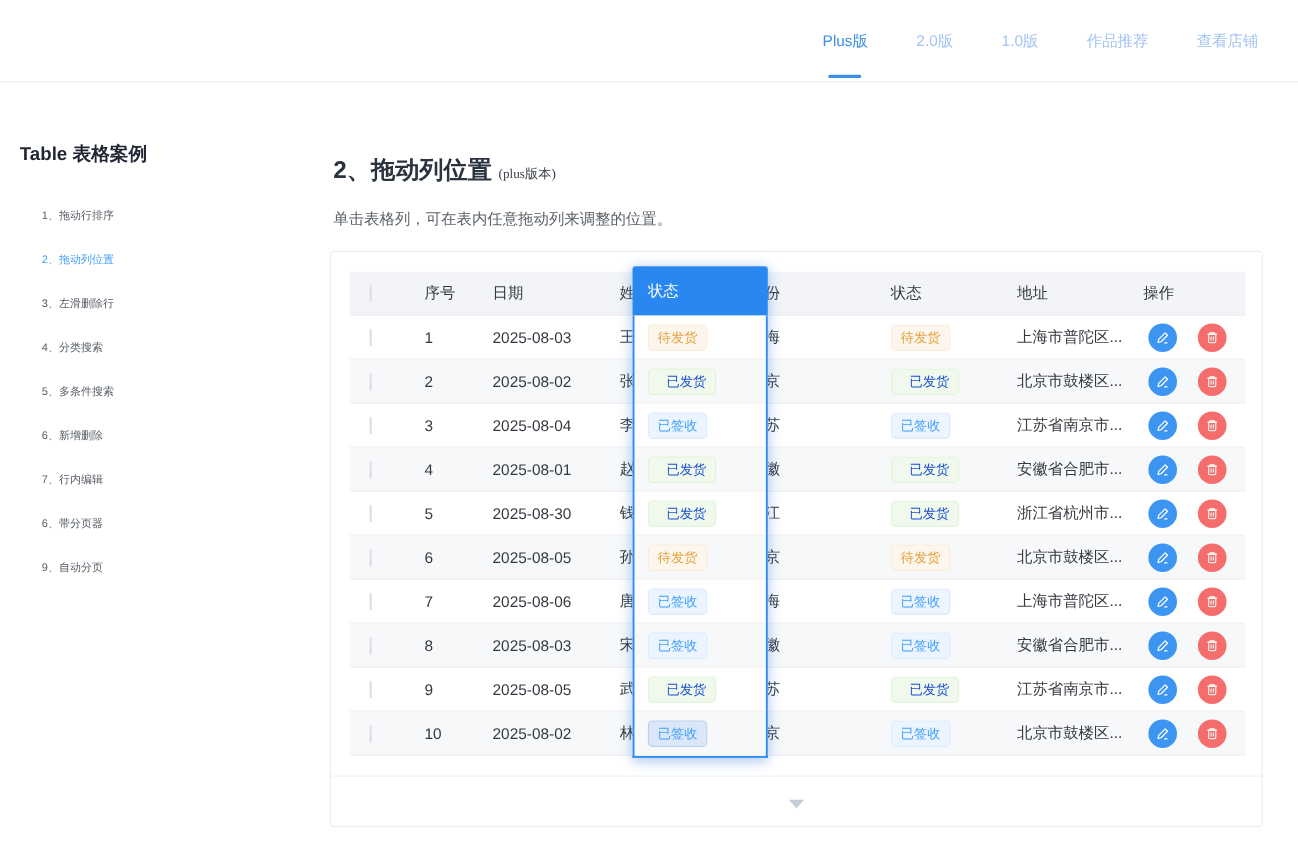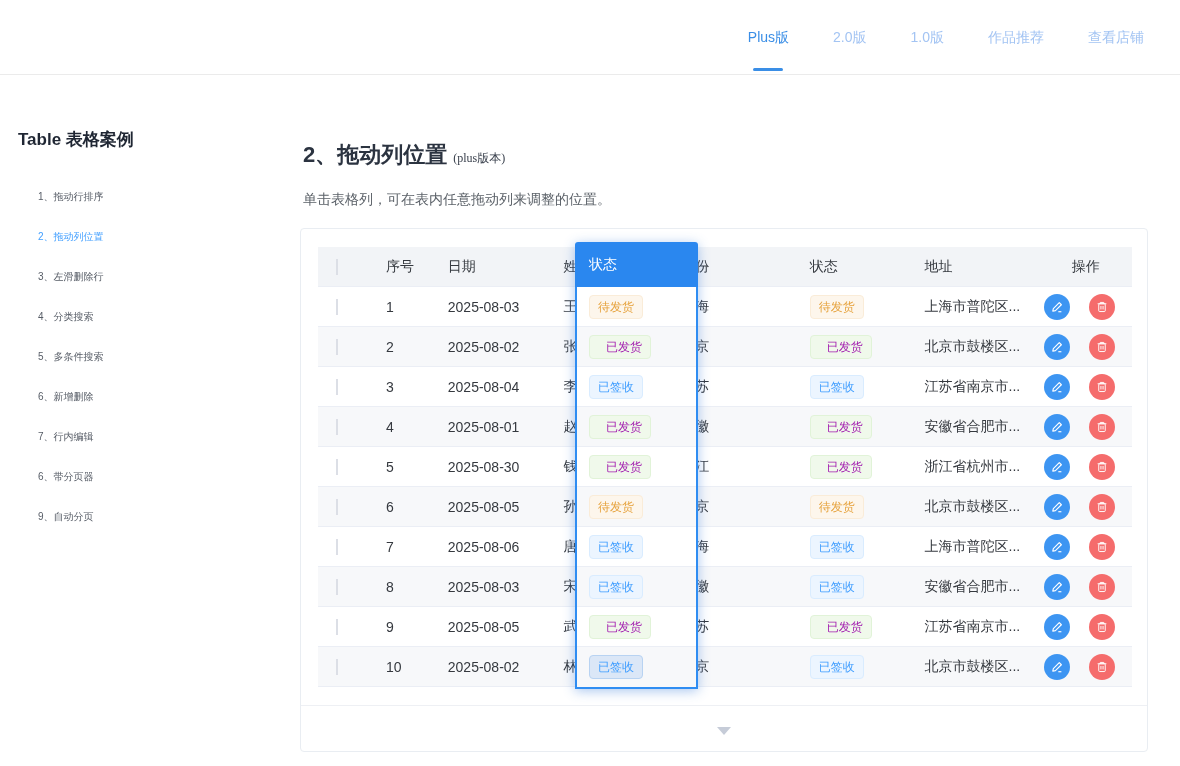--- a/index.html
+++ b/index.html
@@ -37,28 +37,28 @@
   .card { position:absolute; left:300px; top:228px; width:848px; height:524px;
     background:#fff; border:1px solid #e9edf2; border-radius:4px; }
 
   
   .table { position:absolute; left:17px; top:18px; width:814px; font-size:14px; }
   .tr { display:flex; height:40px; align-items:center; border-bottom:1px solid #ebeef5; }
   .thead { background:#f2f4f7; color:#303133; border-bottom:1px solid #ebeef5; }
   .tr.striped { background:#f7f8fa; }
   .td { padding-left:18px; overflow:hidden; white-space:nowrap; color:#35393f; }
   .c0 { width:50px; } .c1 { width:62px; } .c2 { width:116px; } .c3 { width:118px; }
-  .c4 { width:129px; } .c5 { width:115px; } .c6 { width:115px; } .c7 { width:111px;text-align:center; }
+  .c4 { width:129px; } .c5 { width:115px; } .c6 { width:115px; } .c7 { width:111px; }
   .checkbox { width:14px; height:14px; border:1px solid #dcdfe6; border-radius:2px;
     background:#fff; cursor:pointer; }
 
   .tag { display:inline-block; height:24px; line-height:22px; padding:0 8px;
     font-size:12px; border-radius:4px; border:1px solid transparent; }
   .tag-warning { color:#e6a23c; background:#fdf6ec; border-color:#faecd8; }
-  .tag-success { color:#a21caf; background:#f0f9eb; border-color:#e1f3d8;padding-left:16px; }
+  .tag-success { color:#1d4ed8; background:#f0f9eb; border-color:#e1f3d8;padding-left:16px; }
   .tag-primary { color:#409eff; background:#ecf5ff; border-color:#d9ecff; }
   .tag-hl { background:#dbe7f7; border-color:#b8d3f2; }
 
   .ops { display:flex; gap:19px; padding-left:23px; align-items:center; }
   .op-btn { width:26px; height:26px; border-radius:50%; border:none; cursor:pointer;
     display:flex; align-items:center; justify-content:center; padding:0; }
   .op-edit { background:#3d95f2; }
   .op-del  { background:#f56c6c; }
   .op-btn svg { width:14px; height:14px; }
 

